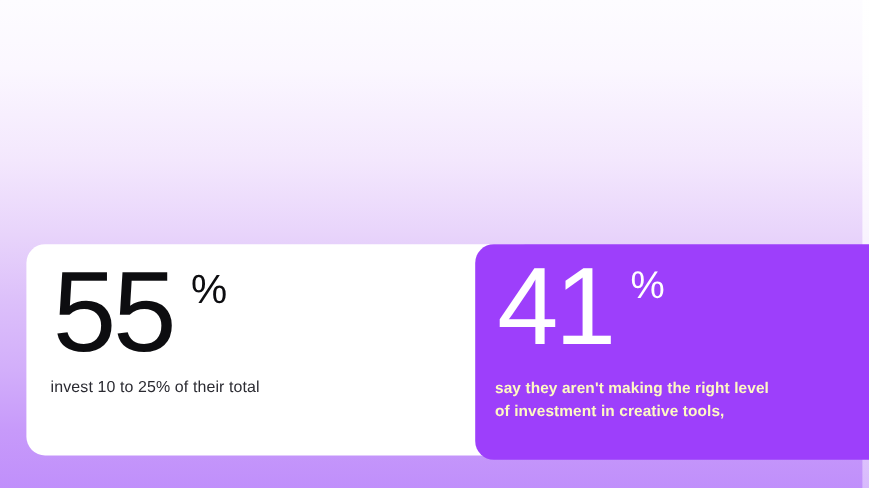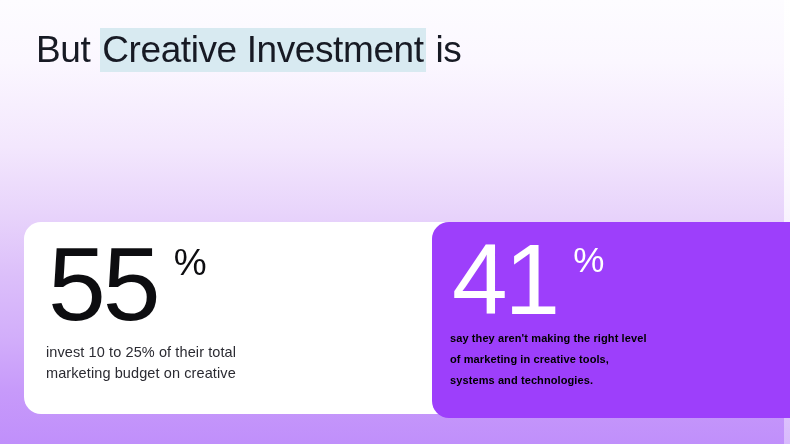--- a/index.html
+++ b/index.html
@@ -134,57 +134,54 @@
     color: #ffffff;
     margin-left: 2px;
   }
   #card-right .stat-pct {
     font-size: 35px;
     color: #ffffff;
     margin-left: 16px;
     margin-top: 10px;
   }
   #card-right .stat-body {
-    margin-top: 2px;
-    font-size: 11px;
+    margin-top: 16px;
+    font-size: 14px;
     line-height: 21px;
-    color: #000000;
+    color: #fef9c3;
     font-weight: 700;
     letter-spacing: 0.1px;
   }
 
   .stat-body .tline { display: block; }
 </style>
 </head>
 <body>
 
 <div id="slide">
 
   <div id="right-edge-band"></div>
 
   <div id="headline">
-    <span class="line"><span>But </span><span class="hl-mark">Creative Investment</span><span> is</span></span>
   </div>
 
   <div class="card" id="card-left">
     <div class="stat-figure">
       <span class="stat-number">55</span>
       <span class="stat-pct">%</span>
     </div>
     <div class="stat-body">
       <span class="tline">invest 10 to 25% of their total</span>
-      <span class="tline">marketing budget on creative</span>
     </div>
   </div>
 
   <div class="card" id="card-right">
     <div class="stat-figure">
       <span class="stat-number">41</span>
       <span class="stat-pct">%</span>
     </div>
     <div class="stat-body">
       <span class="tline">say they aren't making the right level</span>
-      <span class="tline">of marketing in creative tools,</span>
-      <span class="tline">systems and technologies.</span>
+      <span class="tline">of investment in creative tools,</span>
     </div>
   </div>
 
 </div>
 
 </body></html>

